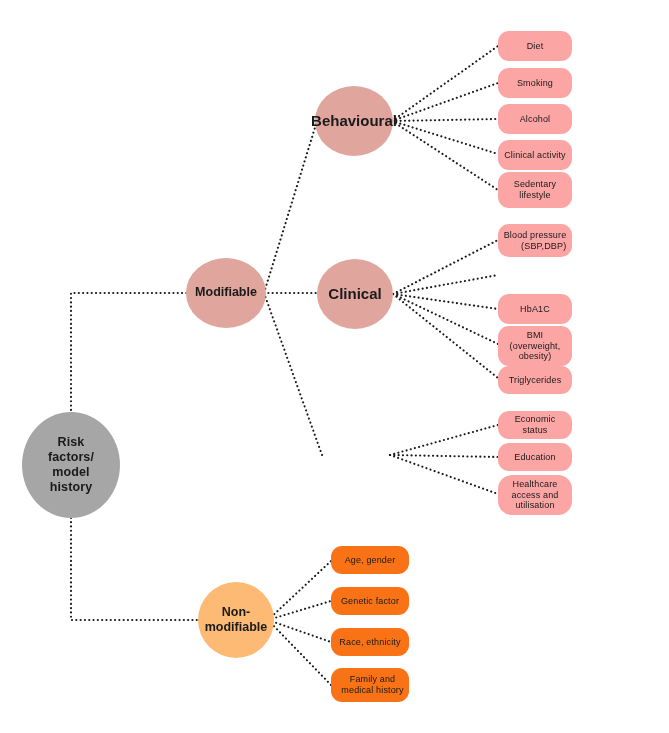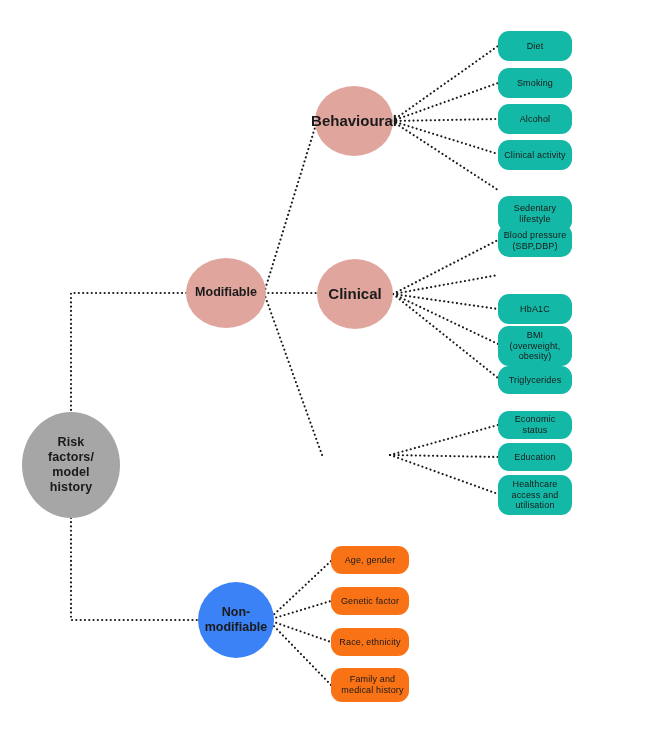--- a/index.html
+++ b/index.html
@@ -45,36 +45,36 @@
   .root-node {
     background: #a6a6a6;
     font-size: 12.5px;
     letter-spacing: .1px;
   }
   .branch-node {
     background: #e0a69e;
     font-size: 12.5px;
   }
   .branch-node-light {
-    background: #3b82f6;
+    background: #fdba74;
     font-size: 12.5px;
   }
   .hub-node {
     background: #e0a69e;
     font-size: 15px;
   }
   .leaf {
     border-radius: 11px;
     font-size: 9px;
     padding: 2px 5px;
     font-weight: normal;
     letter-spacing: .15px;
   }
   .leaf-rose {
-    background: #14b8a6;
+    background: #fca5a5;
   }
   .leaf-peach {
     background: #f97316;
   }
 </style>
 </head>
 <body>
 
 <div id="canvas">
 
@@ -118,37 +118,37 @@
 history</div>
 
   <div class="node ellipse branch-node" style="left:186px; top:258px; width:80px; height:70px;">Modifiable</div>
 
   <div class="node ellipse hub-node" style="left:315px; top:86px; width:78px; height:70px;">Behavioural</div>
 
   <div class="node leaf leaf-rose" style="left:498px; top:31px; width:74px; height:30px;">Diet</div>
   <div class="node leaf leaf-rose" style="left:498px; top:68px; width:74px; height:30px;">Smoking</div>
   <div class="node leaf leaf-rose" style="left:498px; top:104px; width:74px; height:30px;">Alcohol</div>
   <div class="node leaf leaf-rose" style="left:498px; top:140px; width:74px; height:30px;">Clinical activity</div>
-  <div class="node leaf leaf-rose" style="left:498px; top:172px; width:74px; height:36px;margin-top:24px;">Sedentary
+  <div class="node leaf leaf-rose" style="left:498px; top:172px; width:74px; height:36px;">Sedentary
 lifestyle</div>
 
   <div class="node ellipse hub-node" style="left:317px; top:259px; width:76px; height:70px;">Clinical</div>
 
-  <div class="node leaf leaf-rose" style="left:498px; top:224px; width:74px; height:33px;">Blood pressure
+  <div class="node leaf leaf-rose" style="left:498px; top:224px; width:74px; height:33px;text-align:right;">Blood pressure
 (SBP,DBP)</div>
   <div class="node leaf leaf-rose" style="left:498px; top:294px; width:74px; height:30px;">HbA1C</div>
   <div class="node leaf leaf-rose" style="left:498px; top:326px; width:74px; height:40px;">BMI
 (overweight,
 obesity)</div>
   <div class="node leaf leaf-rose" style="left:498px; top:366px; width:74px; height:28px;">Triglycerides</div>
 
 
   <div class="node leaf leaf-rose" style="left:498px; top:411px; width:74px; height:28px;">Economic status</div>
   <div class="node leaf leaf-rose" style="left:498px; top:443px; width:74px; height:28px;">Education</div>
-  <div class="node leaf leaf-rose" style="left:498px; top:475px; width:74px; height:40px;">Healthcare
+  <div class="node leaf leaf-rose" style="left:498px; top:475px; width:74px; height:40px;border-radius:14px;">Healthcare
 access and
 utilisation</div>
 
   <div class="node ellipse branch-node-light" style="left:198px; top:582px; width:76px; height:76px;">Non-
 modifiable</div>
 
   <div class="node leaf leaf-peach" style="left:331px; top:546px; width:78px; height:28px;">Age, gender</div>
   <div class="node leaf leaf-peach" style="left:331px; top:587px; width:78px; height:28px;">Genetic factor</div>
   <div class="node leaf leaf-peach" style="left:331px; top:628px; width:78px; height:28px;">Race, ethnicity</div>
   <div class="node leaf leaf-peach" style="left:331px; top:668px; width:78px; height:34px;padding-left:10px;">Family and

